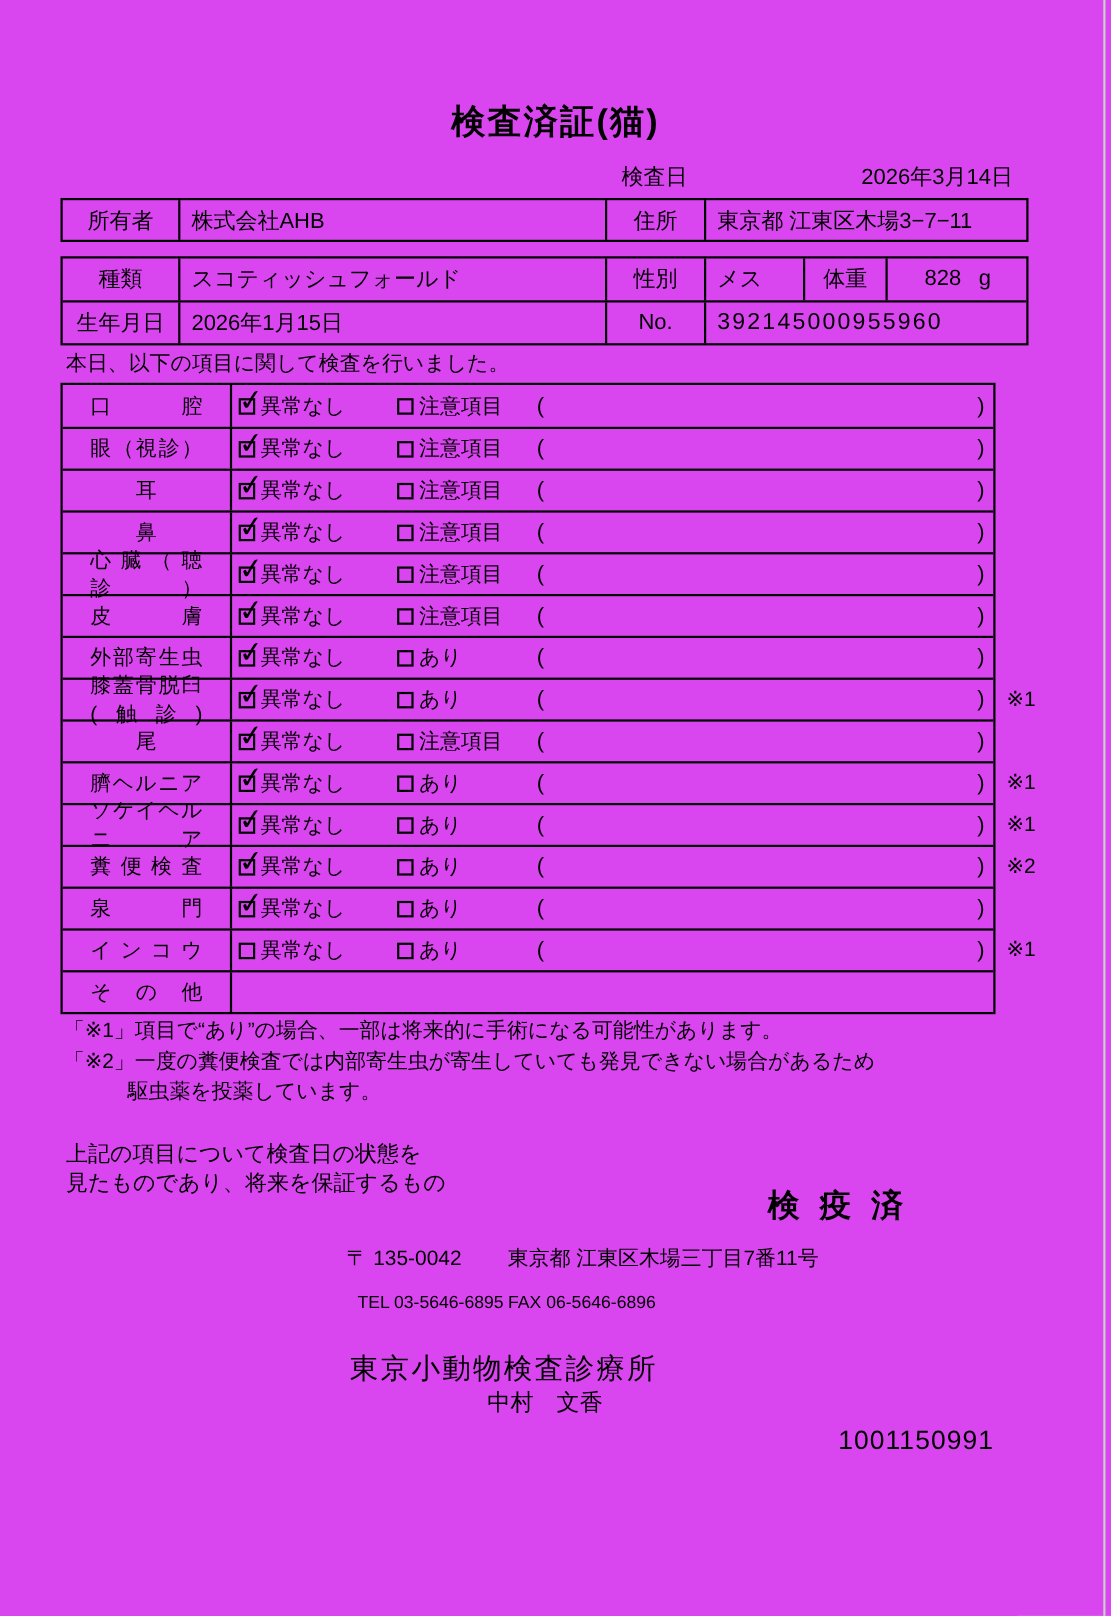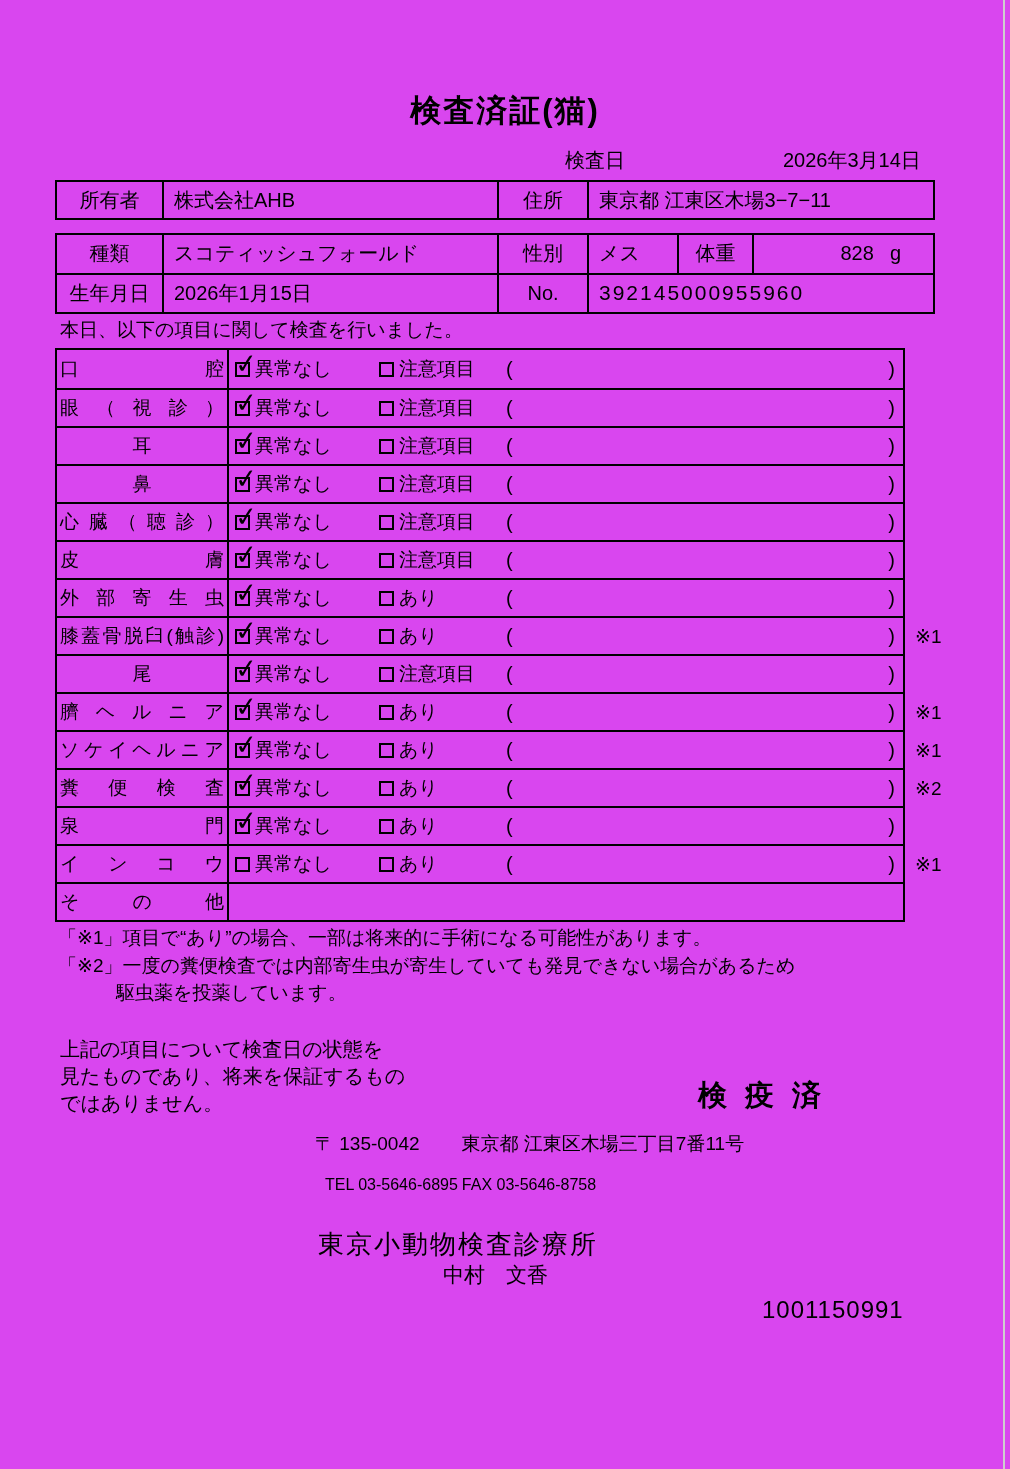--- a/index.html
+++ b/index.html
@@ -13,30 +13,30 @@
   .insp-value { top:147px; left:783px; font-size:20px; }
 
   .tbl { border:2px solid #000; display:flex; }
   .owner-tbl { top:180px; left:55px; width:880px; height:40px; }
   .pet-tbl { top:233px; left:55px; width:880px; height:81px; flex-direction:column; }
   .trow { display:flex; flex:1; }
   .trow + .trow { border-top:2px solid #000; }
   .cell { display:flex; align-items:center; padding:0 10px; font-size:20px; white-space:nowrap; overflow:hidden; }
   .cell + .cell { border-left:2px solid #000; }
   .c { justify-content:center; padding:0 4px; }
-  .w105{width:105px;flex:none} .w335{width:335px;flex:none} .w90{width:90px;flex:none} .w75{width:75px;flex:none} .fill{flex:1}
+  .w105{width:105px;flex:none} .w335{width:388px;flex:none} .w90{width:90px;flex:none} .w75{width:75px;flex:none} .fill{flex:1}
   .weight { justify-content:flex-end; gap:16px; padding-right:32px; }
   .no-value { font-size:21px; letter-spacing:2px; }
 
   .intro { top:317px; left:60px; font-size:19px; }
 
   .chk { top:348px; left:55px; width:850px; border:2px solid #000; }
   .chk-row { display:flex; height:38px; position:relative; }
   .chk-row + .chk-row { border-top:2px solid #000; }
-  .chk-label { width:172px; flex:none; border-right:2px solid #000; display:flex; align-items:center; padding:0 3px; }
+  .chk-label { width:154px; flex:none; border-right:2px solid #000; display:flex; align-items:center; padding:0 25px; }
   .chk-label > span { display:block; width:100%; font-size:19px; text-align:justify; text-align-last:justify; }
   .chk-row.single .chk-label > span { text-align-last:center; }
   .chk-content { flex:1; display:flex; align-items:center; padding-left:6px; }
   .opt { display:flex; align-items:center; gap:5px; font-size:19px; white-space:nowrap; }
   .opt1 { width:144px; flex:none; }
   .opt2 { width:127px; flex:none; }
   .box { width:15px; height:15px; border:2px solid #000; position:relative; flex:none; margin-top:1px; }
   .box.checked::after { content:"✓"; position:absolute; font-size:27px; line-height:1; left:-2px; top:-13px; transform:rotate(-5deg); }
   .paren { flex:1; display:flex; justify-content:space-between; font-size:20px; padding-right:8px; }
   .chk-note { position:absolute; left:858px; top:50%; transform:translateY(-50%); font-size:19px; white-space:nowrap; }
@@ -391,33 +391,32 @@
 
   <div class="abs footnotes">
     <div>「※1」項目で“あり”の場合、一部は将来的に手術になる可能性があります。</div>
     <div>「※2」一度の糞便検査では内部寄生虫が寄生していても発見できない場合があるため</div>
     <div class="fn-indent">駆虫薬を投薬しています。</div>
   </div>
 
   <div class="abs disclaimer">
     <div>上記の項目について検査日の状態を</div>
     <div>見たものであり、将来を保証するもの</div>
-    <div>ではありません。</div>
   </div>
 
   <div class="abs stamp">検 疫 済</div>
 
   <div class="abs postal">
     <span>〒 135-0042</span>
     <span>東京都 江東区木場三丁目7番11号</span>
   </div>
 
   <div class="abs telfax">
     <span>TEL 03-5646-6895</span>
-    <span>FAX 03-5646-8758</span>
+    <span>FAX 06-5646-6896</span>
   </div>
 
   <div class="abs clinic-name">東京小動物検査診療所</div>
   <div class="abs vet-name">中村　文香</div>
 
   <div class="abs serial">1001150991</div>
 
   <div class="abs scan-line"></div>
 
 </div>

